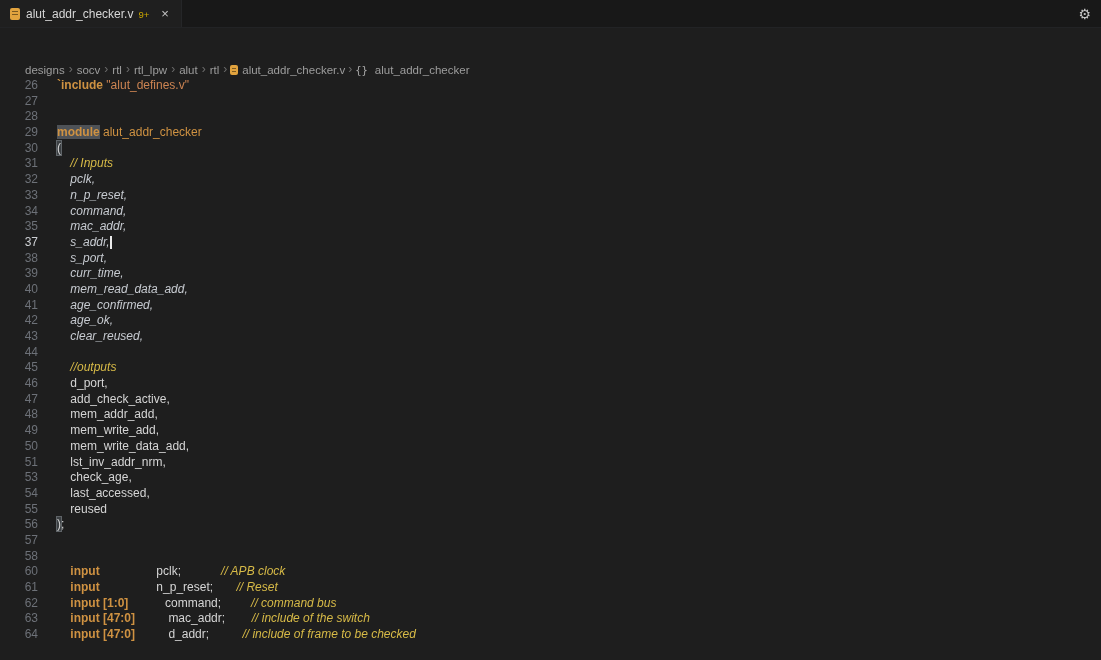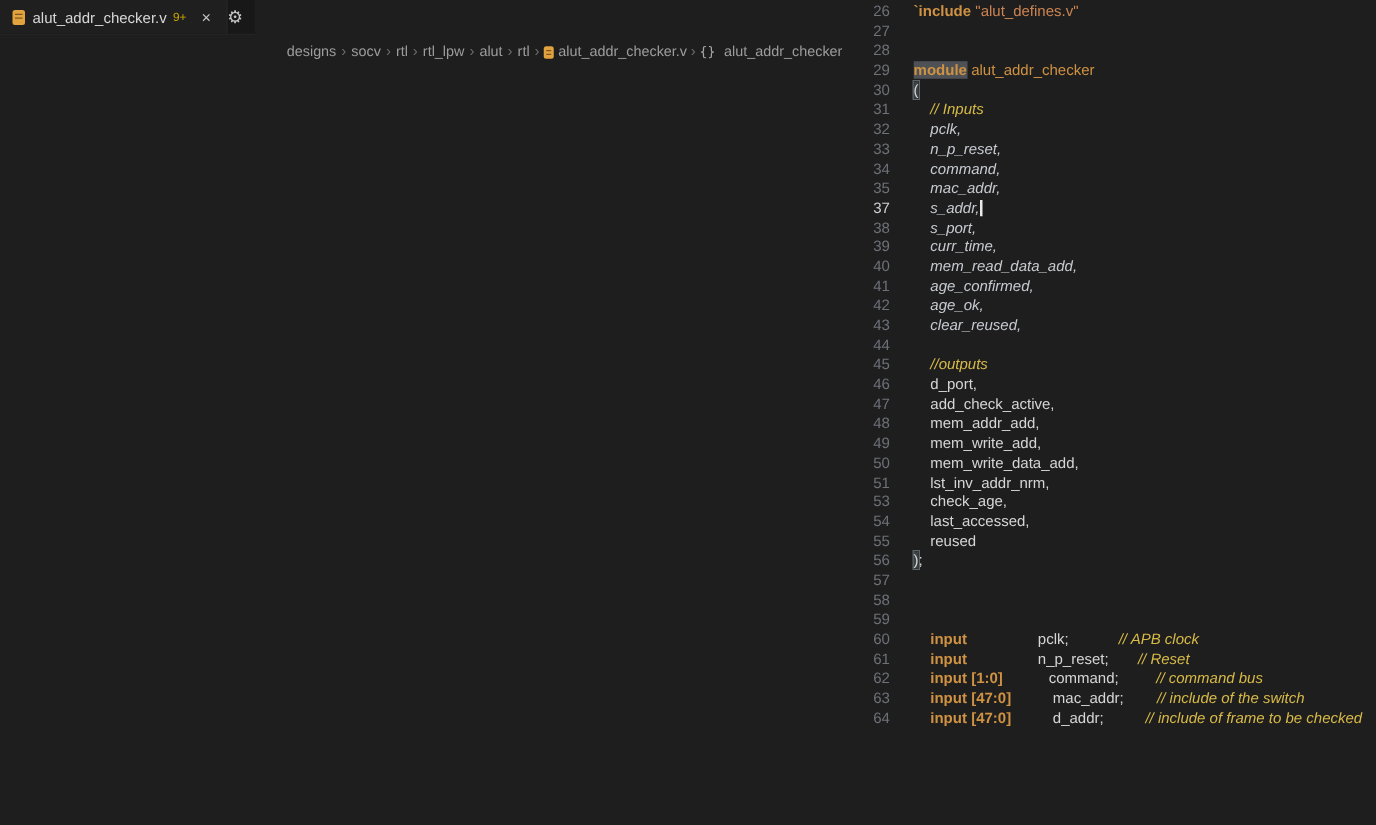--- a/index.html
+++ b/index.html
@@ -2,21 +2,21 @@
 <html style="--editor-bg: #1e1e1e; --tabbar-bg: #181818; --tab-active-bg: #1f1f1f; --badge-color: #cca700; --file-icon-color: #e2a33e; --breadcrumb-text: #9d9d9d; --line-number: #6d7178; --line-number-active: #cdd0d4; --plain: #d5d5d5; --keyword: #cf9242; --string: #cc8452; --comment: #d7ba47; --param: #c7cbd1; --word-highlight-bg: #4e5257; --bracket-match-bg: #3c4043;"><head>
 <meta charset="utf-8">
 <style>
   * { margin:0; padding:0; box-sizing:border-box; }
   html,body { width:1101px; height:660px; overflow:hidden; }
   body {
     background: var(--editor-bg, #1e1e1e);
     font-family: "Liberation Sans", sans-serif;
     -webkit-font-smoothing: antialiased;
   }
-  .window { width:1101px; height:660px; display:flex; flex-direction:row; }
+  .window { width:1101px; height:660px; display:flex; flex-direction:column; }
 
   
   .tab-bar {
     height:28px; flex:0 0 28px;
     background: var(--tabbar-bg, #181818);
     display:flex; align-items:stretch;
     border-bottom:1px solid #222325;
   }
   .tab {
     display:flex; align-items:center; gap:6px;
@@ -254,24 +254,20 @@
       </div>
       <div class="line">
         <div class="gutter">57</div>
         <div class="code"></div>
       </div>
       <div class="line">
         <div class="gutter">58</div>
         <div class="code"></div>
       </div>
       <div class="line">
-        <div class="gutter">59</div>
-        <div class="code"></div>
-      </div>
-      <div class="line">
         <div class="gutter">60</div>
         <div class="code"><span class="seg-plain">    </span><span class="seg-keyword">input</span><span class="seg-plain">                 </span><span class="seg-plain">pclk;</span><span class="seg-plain">            </span><span class="seg-comment">// APB clock</span></div>
       </div>
       <div class="line">
         <div class="gutter">61</div>
         <div class="code"><span class="seg-plain">    </span><span class="seg-keyword">input</span><span class="seg-plain">                 </span><span class="seg-plain">n_p_reset;</span><span class="seg-plain">       </span><span class="seg-comment">// Reset</span></div>
       </div>
       <div class="line">
         <div class="gutter">62</div>
         <div class="code"><span class="seg-plain">    </span><span class="seg-keyword">input</span><span class="seg-plain"> </span><span class="seg-keyword">[1:0]</span><span class="seg-plain">           </span><span class="seg-plain">command;</span><span class="seg-plain">         </span><span class="seg-comment">// command bus</span></div>

